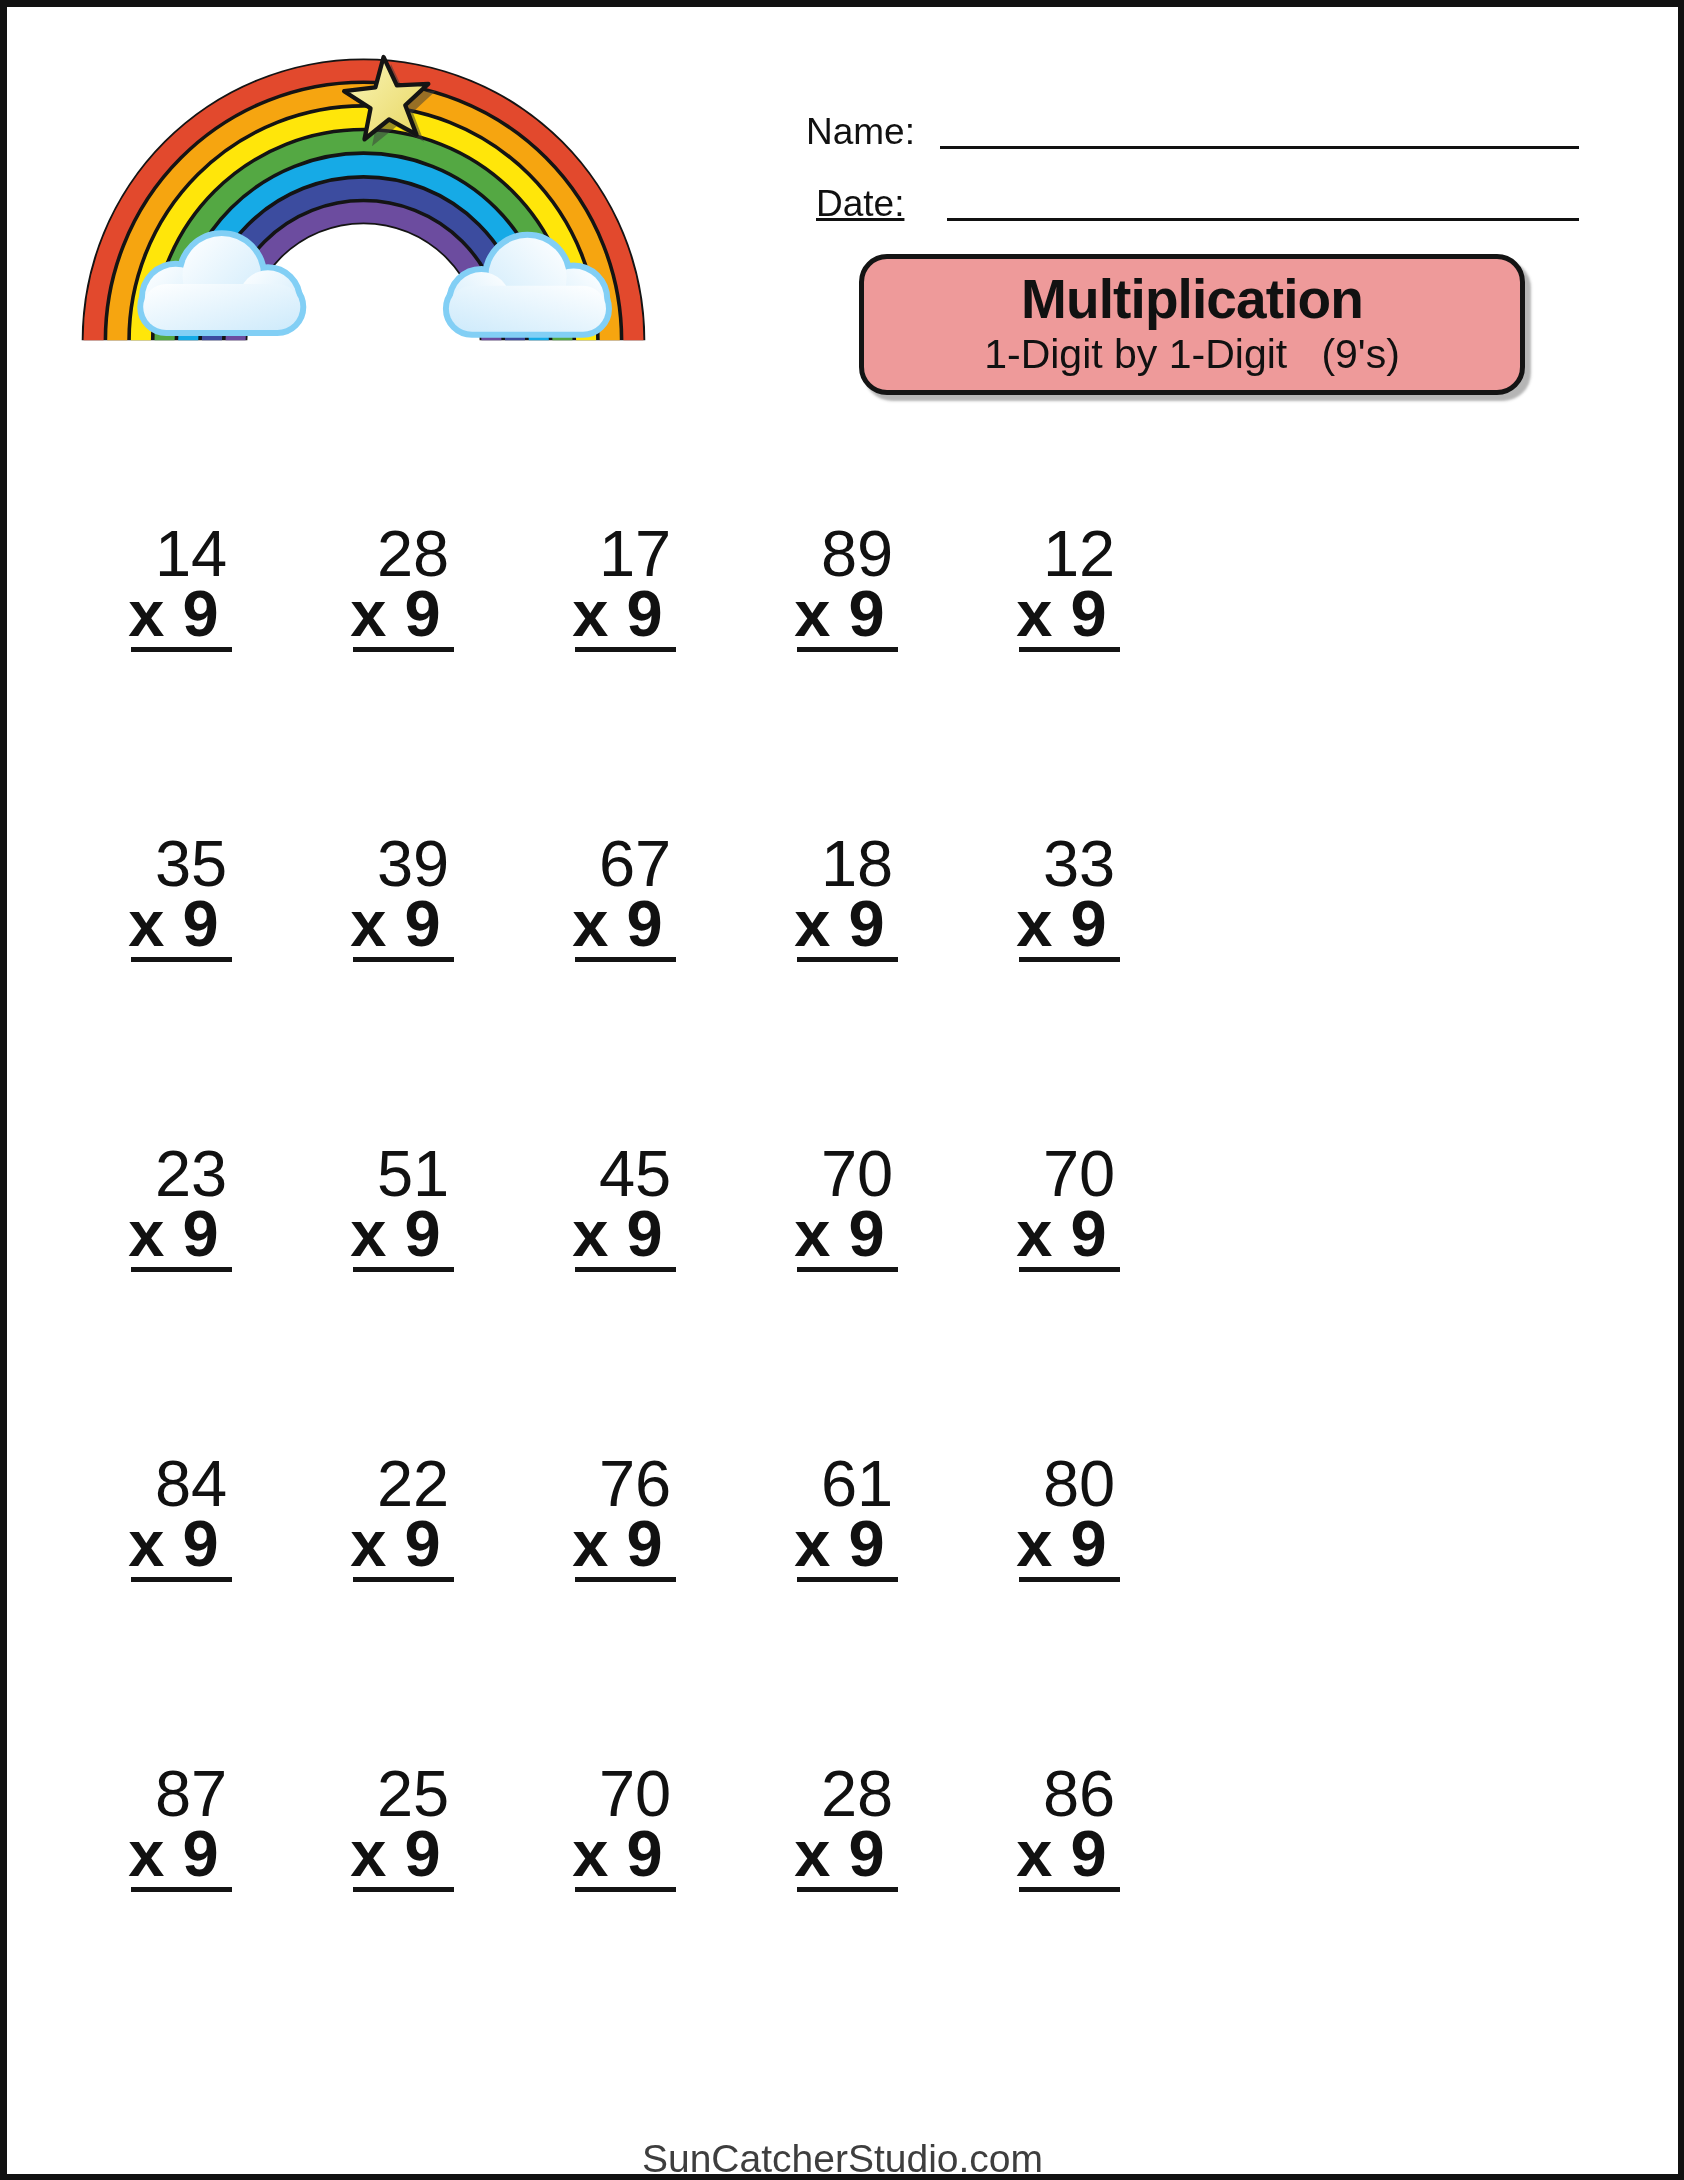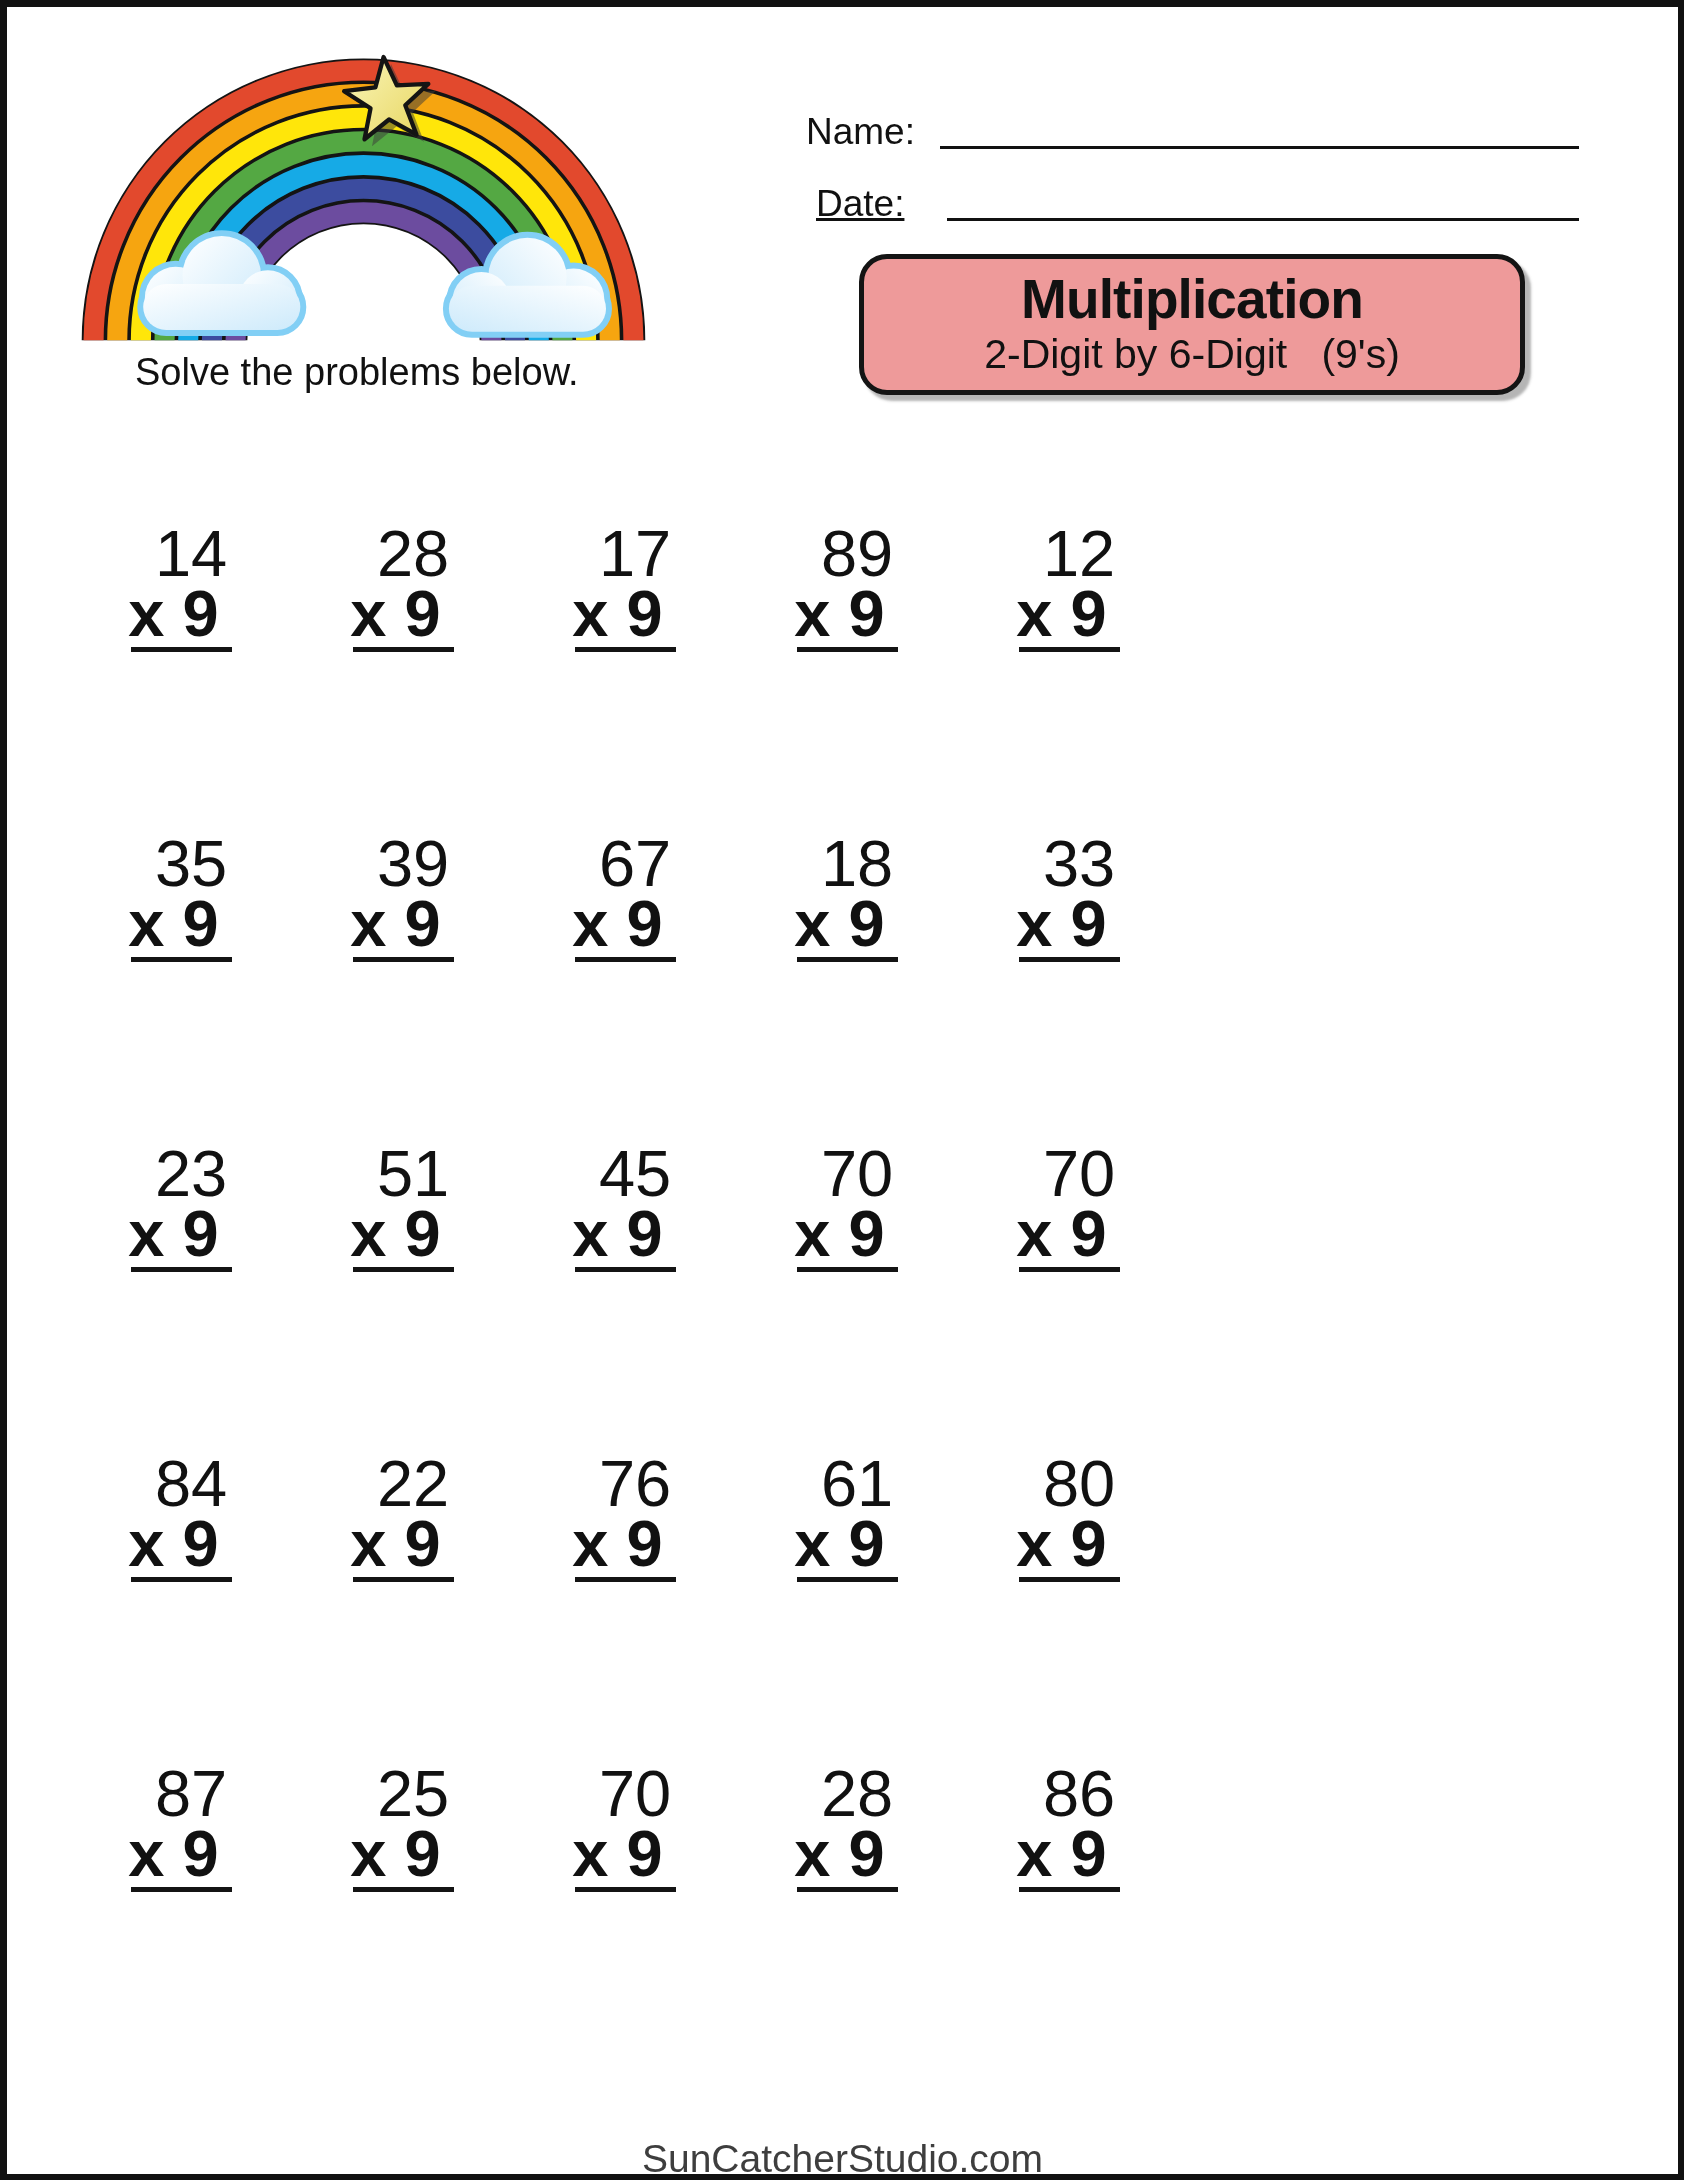--- a/index.html
+++ b/index.html
@@ -113,30 +113,29 @@
       </g>
       <g fill="url(#cloudGrad)">
         <circle cx="52" cy="78" r="36"></circle>
           <circle cx="106" cy="52" r="46"></circle>
           <circle cx="160" cy="80" r="34"></circle>
         <rect x="14" y="62" width="184" height="54" rx="27"></rect>
       </g>
     </g>
   </svg>
 
-  <div class="abs instruction">Solve the problems below.</div>
 
   <div class="abs name-label">Name:</div>
   <div class="abs underline name-line"></div>
   <div class="abs date-label">Date:</div>
   <div class="abs underline date-line"></div>
 
   <div class="abs title-box">
     <div class="title-main">Multiplication</div>
-    <div class="title-sub">2-Digit by 6-Digit   (9's)</div>
+    <div class="title-sub">1-Digit by 1-Digit   (9's)</div>
   </div>
 
   <div class="abs grid">
       <div class="problem">
         <div class="p-num">14</div>
         <div class="p-op">x 9</div>
         <div class="p-line"></div>
       </div>
       <div class="problem">
         <div class="p-num">28</div>

